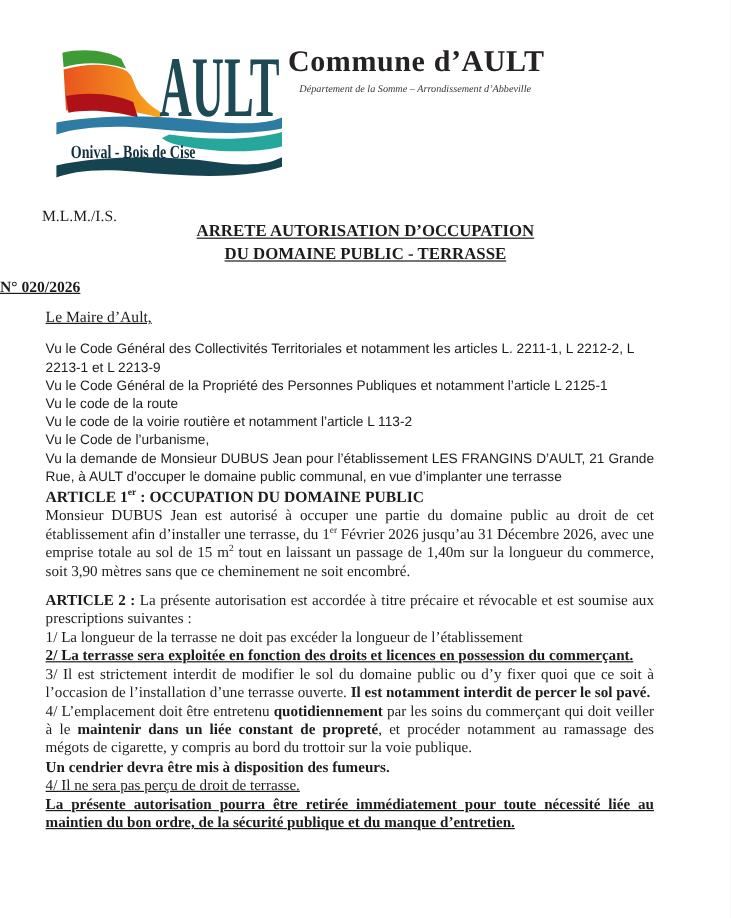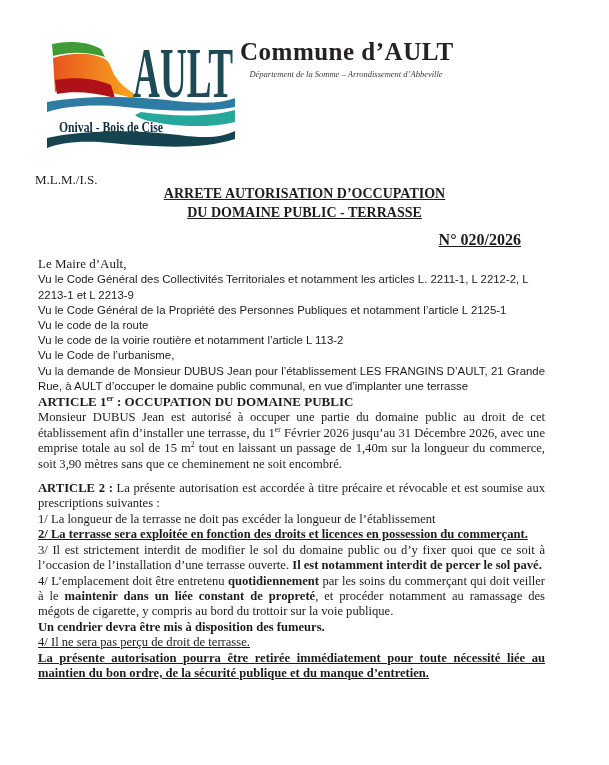--- a/index.html
+++ b/index.html
@@ -21,27 +21,27 @@
     margin-top:3px; font-size:8.5px; font-style:italic; color:#3a3a3a; white-space:nowrap;
   }
   
   .ref-code { position:absolute; left:35px; top:172px; font-size:13px; }
   .doc-title { position:absolute; left:0; top:184px; width:609px; text-align:center; }
   .doc-title div {
     display:inline-block; font-size:14px; font-weight:bold;
     text-decoration:underline; line-height:17.5px;
   }
   .doc-number {
-    position:absolute; left:0; top:231px; width:521px; text-align:right;
-    font-size:16px; font-weight:bold;
+    position:absolute; left:0; top:231px; width:521px; text-align:left;
+    font-size:13px; font-weight:bold;
   }
   .doc-number span { text-decoration:underline; }
   
   .content { position:absolute; left:38px; top:256px; width:507px; font-size:12.6px; line-height:15.4px; }
-  .opening { margin-bottom:1px; font-size:13px; }
+  .opening { margin-bottom:13px; font-size:13px;text-decoration:underline; }
   .vu { font-family:"Liberation Sans","DejaVu Sans",sans-serif; font-size:11.4px; line-height:15.2px; }
   .vu p { margin:0; }
   .vu p.just { text-align:justify; }
   .arrete-label { text-align:center; font-weight:bold; font-size:13.5px; margin:11px 0 12px 0; }
   .art-heading { font-weight:bold; font-size:13px; margin-bottom:1px; }
   .just { text-align:justify; }
   .para { margin:0; }
   .gap-before { margin-top:9px; }
   b { font-weight:bold; }
   .u { text-decoration:underline; }

